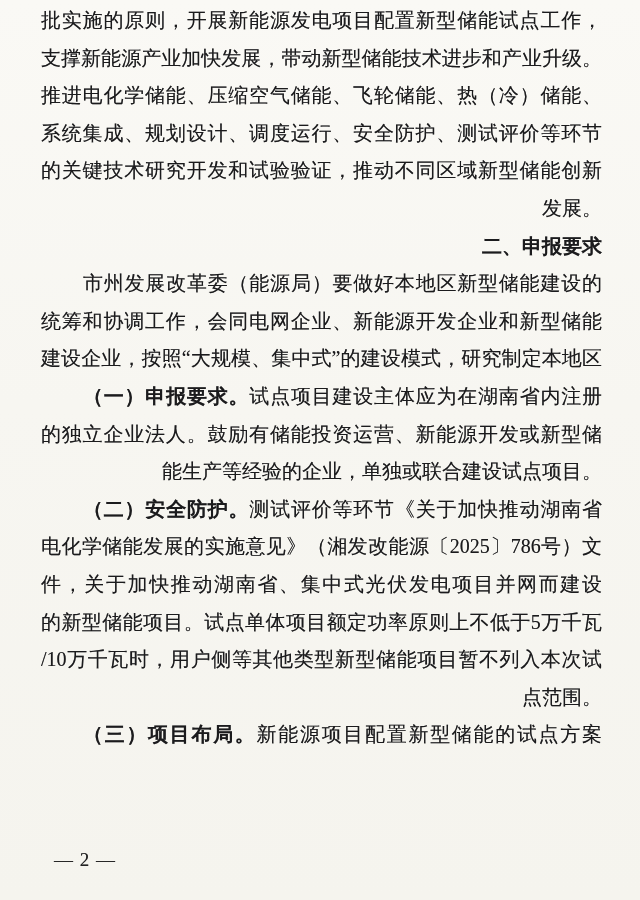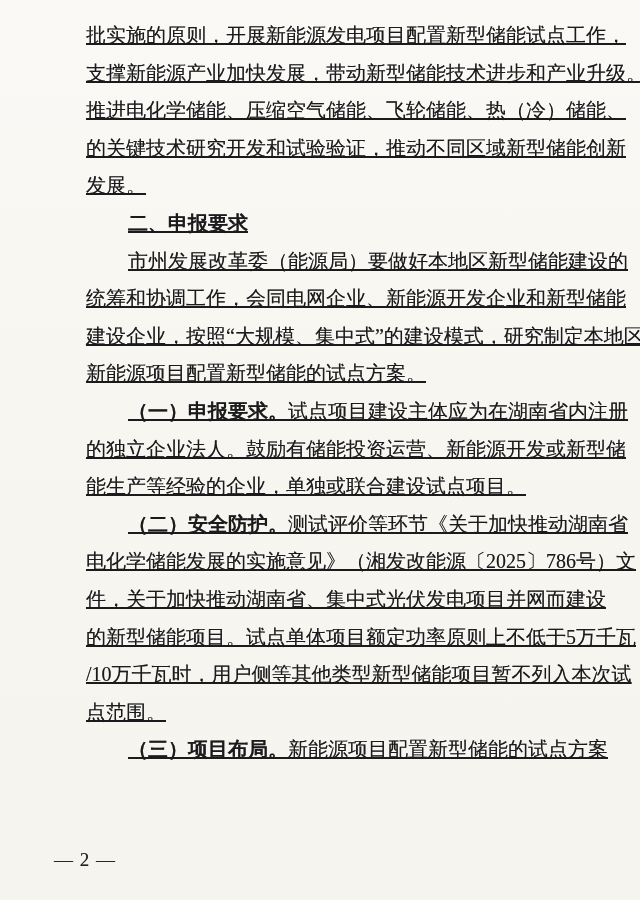--- a/index.html
+++ b/index.html
@@ -11,42 +11,41 @@
     width: 640px;
     height: 900px;
     background: linear-gradient(180deg, #faf9f5 0%, #f7f6f1 45%, #f5f4ee 100%);
     overflow: hidden;
     font-family: "Liberation Serif", "DejaVu Serif", serif;
     color: #1b1b1d;
   }
   .textblock {
     position: absolute;
     left: 41px;
-    top: 17px;
+    top: 2px;
     width: 561px;
-    text-decoration: underline;
   }
   .line {
     font-size: 20px;
     height: 37.6px;
     line-height: 37.6px;
     white-space: nowrap;
     text-shadow: 0 0 0.6px rgba(40,40,42,0.55);
+    text-align: right;
   }
   .fill {
     text-align: justify;
     text-align-last: justify;
     text-justify: inter-character;
   }
   .ind {
     text-indent: 42px;
   }
   .head {
     font-weight: 700;
-    margin-left: 45px;
   }
   .pagenum {
     position: absolute;
     left: 54px;
     top: 845px;
     font-size: 19px;
     line-height: 30px;
     letter-spacing: 1px;
     color: #222;
     text-shadow: 0 0 0.6px rgba(40,40,42,0.5);
@@ -54,29 +53,29 @@
 </style>
 </head>
 <body>
 
 <div class="page">
   <div class="textblock">
 
     <div class="line fill"><span class="head"></span><span>批实施的原则，开展新能源发电项目配置新型储能试点工作，</span></div>
     <div class="line fill"><span class="head"></span><span>支撑新能源产业加快发展，带动新型储能技术进步和产业升级。</span></div>
     <div class="line fill"><span class="head"></span><span>推进电化学储能、压缩空气储能、飞轮储能、热（冷）储能、</span></div>
+    <div class="line fill"><span class="head"></span><span>系统集成、规划设计、调度运行、安全防护、测试评价等环节</span></div>
     <div class="line fill"><span class="head"></span><span>的关键技术研究开发和试验验证，推动不同区域新型储能创新</span></div>
     <div class="line"><span class="head"></span><span>发展。</span></div>
 
     <div class="line ind"><span class="head">二、申报要求</span><span></span></div>
 
     <div class="line fill ind"><span class="head"></span><span>市州发展改革委（能源局）要做好本地区新型储能建设的</span></div>
     <div class="line fill"><span class="head"></span><span>统筹和协调工作，会同电网企业、新能源开发企业和新型储能</span></div>
     <div class="line fill"><span class="head"></span><span>建设企业，按照“大规模、集中式”的建设模式，研究制定本地区</span></div>
-    <div class="line"><span class="head"></span><span>新能源项目配置新型储能的试点方案。</span></div>
 
     <div class="line fill ind"><span class="head">（一）申报要求。</span><span>试点项目建设主体应为在湖南省内注册</span></div>
     <div class="line fill"><span class="head"></span><span>的独立企业法人。鼓励有储能投资运营、新能源开发或新型储</span></div>
     <div class="line"><span class="head"></span><span>能生产等经验的企业，单独或联合建设试点项目。</span></div>
 
     <div class="line fill ind"><span class="head">（二）安全防护。</span><span>测试评价等环节《关于加快推动湖南省</span></div>
     <div class="line fill"><span class="head"></span><span>电化学储能发展的实施意见》（湘发改能源〔2025〕786号）文</span></div>
     <div class="line fill"><span class="head"></span><span>件，关于加快推动湖南省、集中式光伏发电项目并网而建设</span></div>
     <div class="line fill"><span class="head"></span><span>的新型储能项目。试点单体项目额定功率原则上不低于5万千瓦</span></div>
     <div class="line fill"><span class="head"></span><span>/10万千瓦时，用户侧等其他类型新型储能项目暂不列入本次试</span></div>

